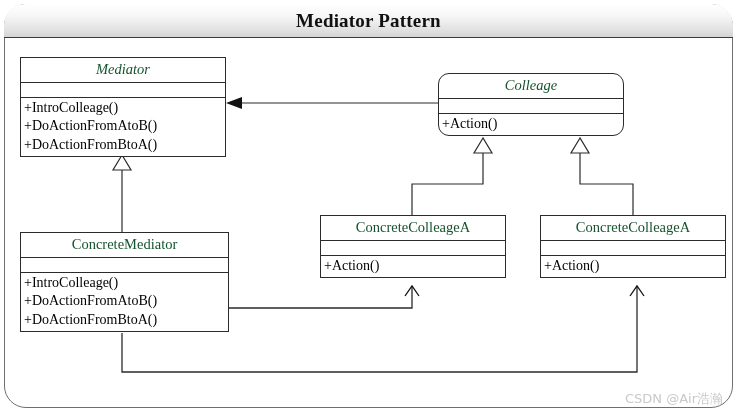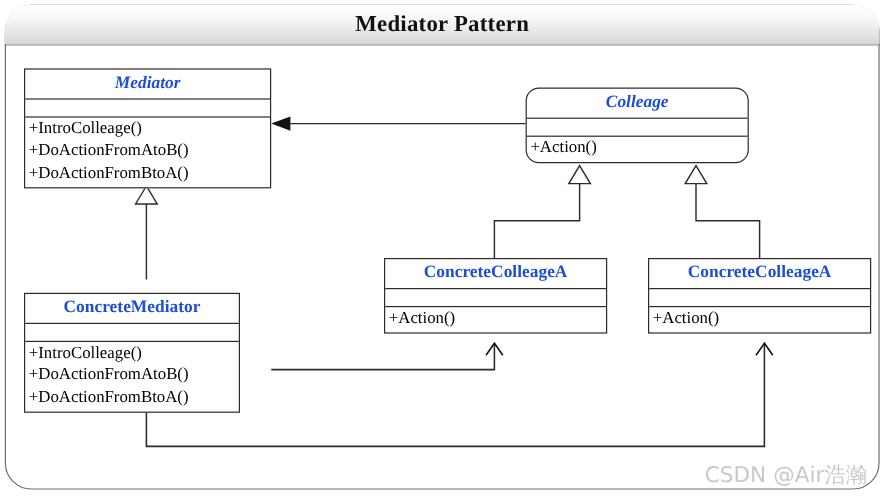--- a/index.html
+++ b/index.html
@@ -63,22 +63,22 @@
   .uml-class {
     position: absolute;
     box-sizing: border-box;
     background: #ffffff;
     border: 1.2px solid #2b2b2b;
   }
   .uml-name {
     box-sizing: border-box;
     text-align: center;
     font-size: 14.5px;
-    font-weight: bold;
-    color: #1d4ed8;
+    font-weight: normal;
+    color: #14532d;
     border-bottom: 1.2px solid #2b2b2b;
     padding: 3px 2px 4px 2px;
     line-height: 1.15;
     white-space: nowrap;
   }
   .uml-name.abstract {
     font-style: italic;
   }
   .uml-attrs {
     box-sizing: border-box;
@@ -92,41 +92,41 @@
   .uml-op {
     font-size: 14px;
     color: #000000;
     line-height: 1.32;
     padding-left: 3px;
     white-space: nowrap;
   }
 
   
   #class-mediator       { left: 20px;  top: 57px;  width: 206px; }
-  #class-concretemediator { left: 20px; top: 244px; width: 180px; }
+  #class-concretemediator { left: 20px; top: 232px; width: 209px; }
   #class-colleage       { left: 438px; top: 73px;  width: 186px; border-radius: 11px; }
   #class-concretea      { left: 320px; top: 215px; width: 186px; }
   #class-concreteb      { left: 540px; top: 215px; width: 186px; }
 
   
   #connectors {
     position: absolute;
     left: 0;
     top: 0;
     width: 739px;
     height: 418px;
     pointer-events: none;
   }
 
   
   .watermark {
     position: absolute;
     right: 16px;
     bottom: 10px;
-    font-size: 18px;
+    font-size: 13px;
     color: #c9c9c9;
     font-family: "DejaVu Sans", "Liberation Sans", sans-serif;
     white-space: nowrap;
   }
 </style>
 </head>
 <body>
 
 <div id="canvas">
 

